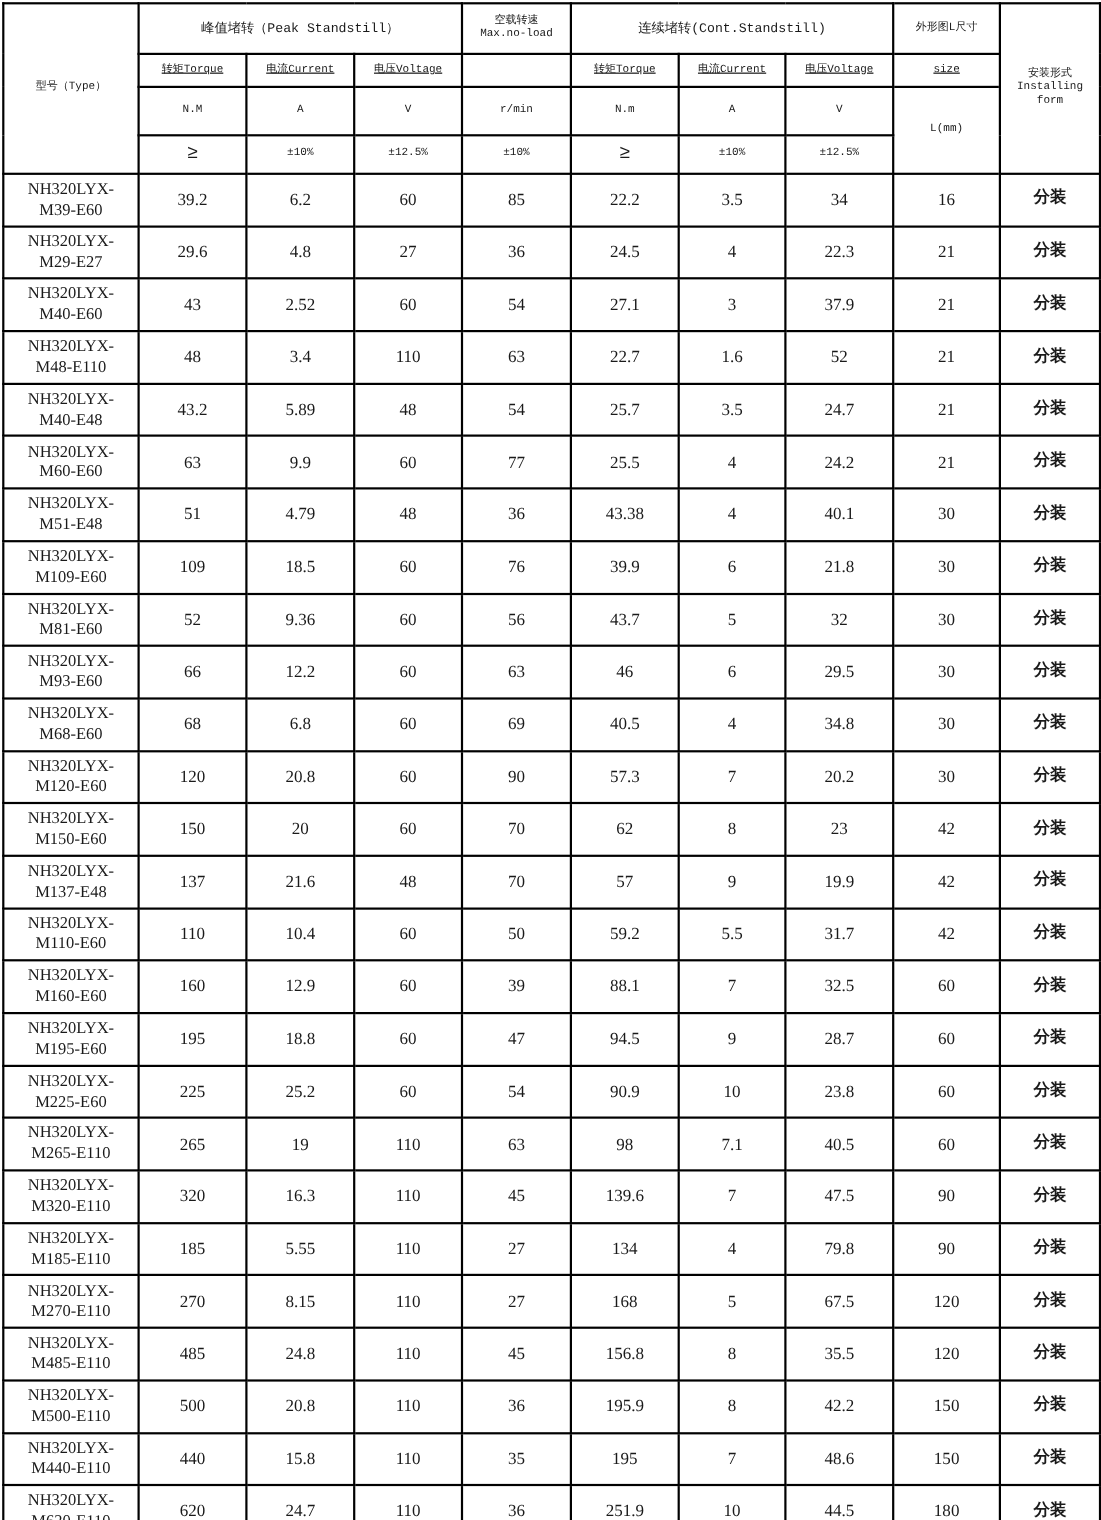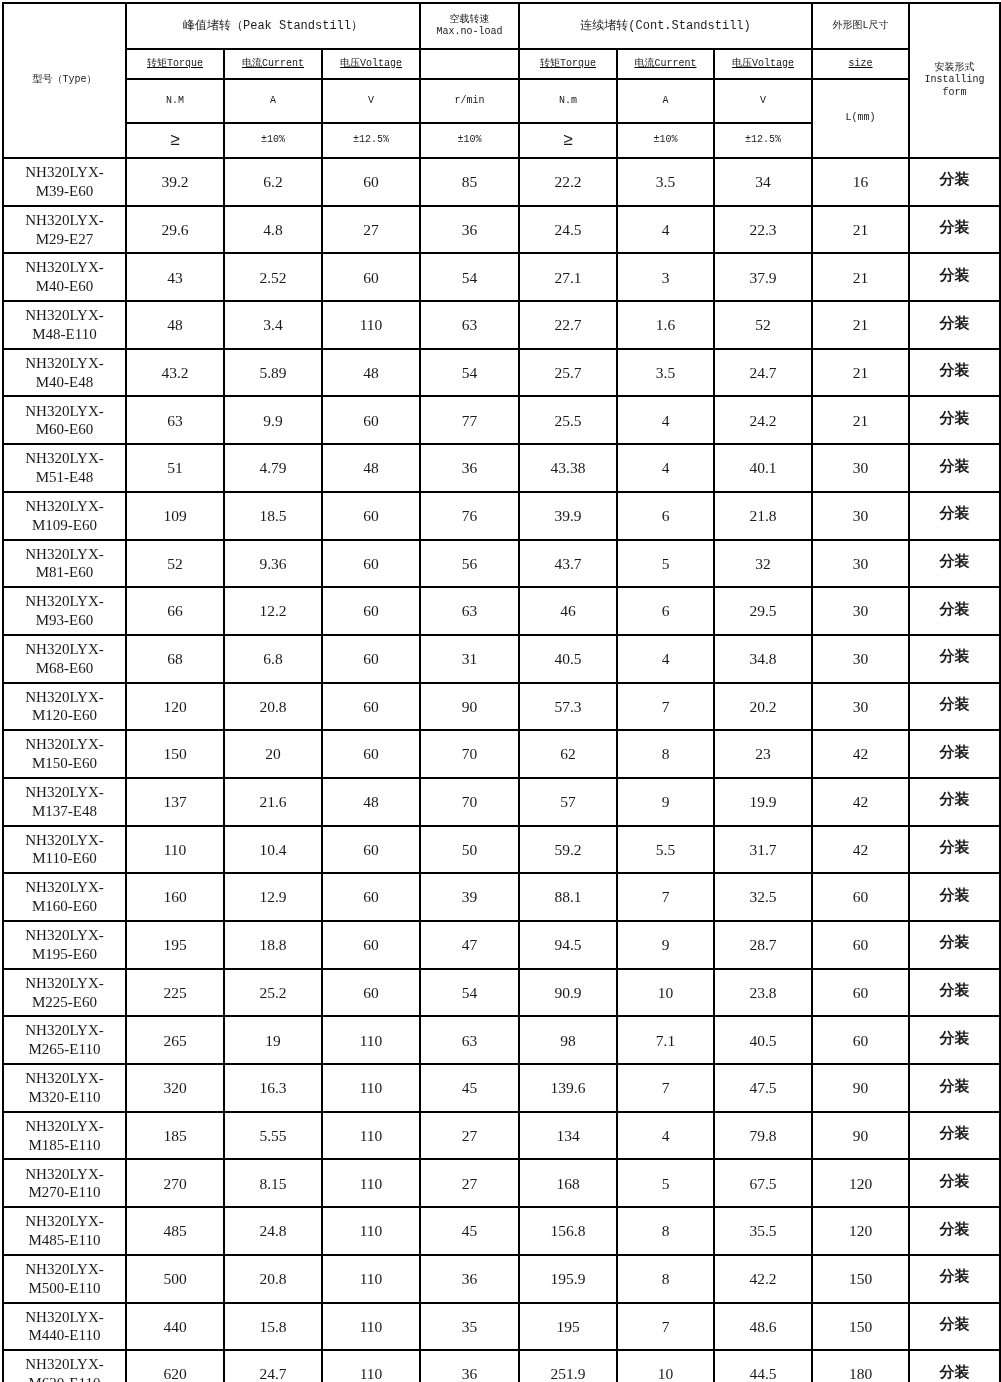--- a/index.html
+++ b/index.html
@@ -230,21 +230,21 @@
         <td>6</td>
         <td>29.5</td>
         <td>30</td>
         <td class="form">分装</td>
       </tr>
       <tr>
         <td class="model">NH320LYX-<br>M68-E60</td>
         <td>68</td>
         <td>6.8</td>
         <td>60</td>
-        <td>31</td>
+        <td>69</td>
         <td>40.5</td>
         <td>4</td>
         <td>34.8</td>
         <td>30</td>
         <td class="form">分装</td>
       </tr>
       <tr>
         <td class="model">NH320LYX-<br>M120-E60</td>
         <td>120</td>
         <td>20.8</td>

